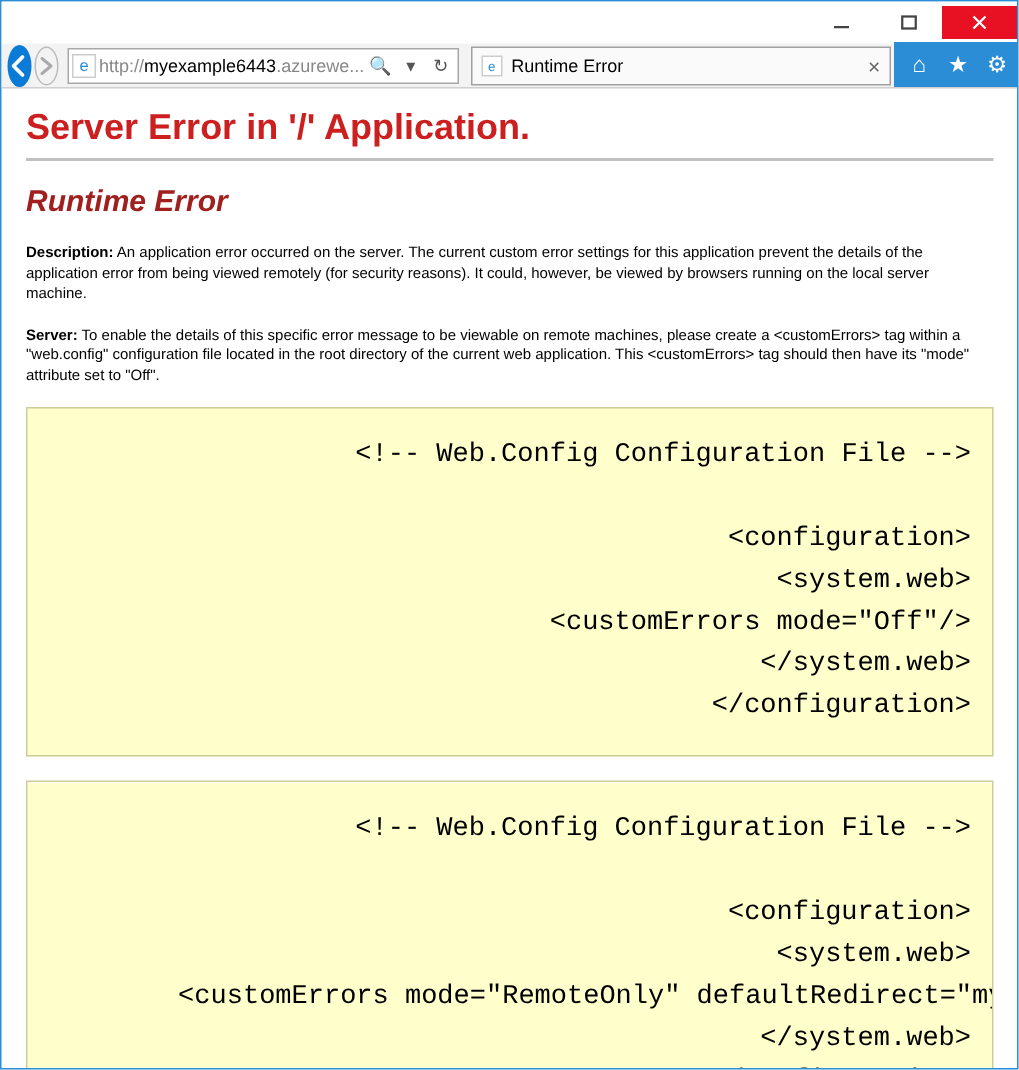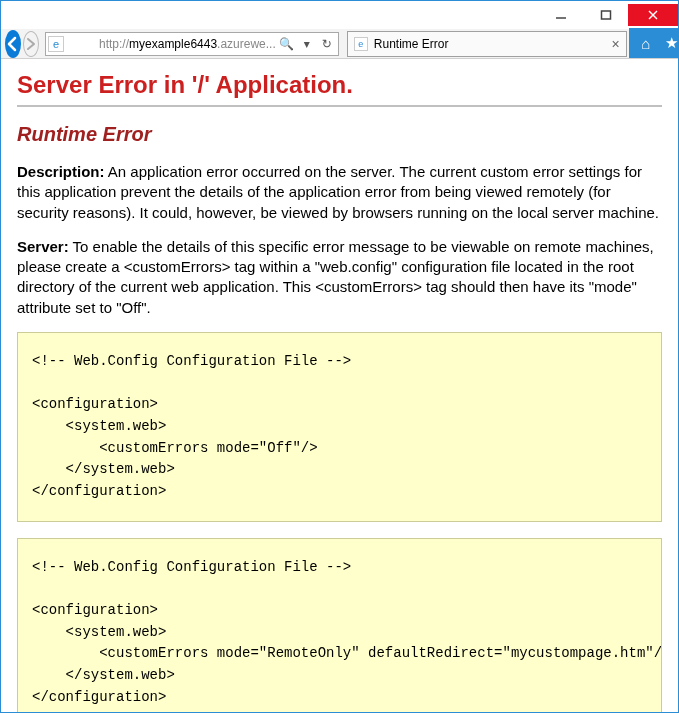--- a/index.html
+++ b/index.html
@@ -59,21 +59,21 @@
     background: #fff;
     display: flex;
     align-items: center;
     padding: 0 2px;
     gap: 2px;
     margin-left: 4px;
     font-size: 12px;
     color: #333;
   }
   .addr-ieicon { width:16px; height:16px; display:flex;align-items:center;justify-content:center; font-size:11px; color:#2b8dd6; border:1px solid #ccc; }
-  .addr-text { flex:1; white-space:nowrap; overflow:hidden; text-overflow:ellipsis; color:#888;margin-left:33px; }
+  .addr-text { flex:1; white-space:nowrap; overflow:hidden; text-overflow:ellipsis; color:#888; }
   .addr-text b { color:#000; font-weight:normal; }
   .addr-glyph { width:18px; color:#555; text-align:center; font-size:12px; }
   .tab {
     flex: 0 0 280px;
     height: 26px;
     border: 1px solid #a0a0a0;
     background: #fafafa;
     display:flex; align-items:center;
     padding: 0 6px;
     margin-left: 6px;
@@ -110,37 +110,38 @@
   h2.subtitle {
     font-family: Verdana, Arial, sans-serif;
     font-style: italic;
     color: #a02020;
     font-size: 20px;
     font-weight: bold;
     margin-bottom: 16px;
   }
   .para {
     font-family: Arial, sans-serif;
-    font-size: 15px;
+    font-size: 10px;
     line-height: 1.35;
     margin-bottom: 14px;
     color:#000;
   }
   .para b { font-weight: bold; }
   .codeblock {
     background: #ffffcc;
     border: 1px solid #cccc99;
     padding: 18px 14px;
     font-family: Consolas, 'Courier New', monospace;
-    font-size: 14px;
+    font-size: 18px;
     line-height: 1.55;
     white-space: pre;
     margin-bottom: 16px;
     overflow-x:auto;
     color:#000;
+    text-align:right;
   }
 </style>
 </head>
 <body>
 
 <div class="titlebar">
   <div class="win-btn win-min">
     <svg width="12" height="12">
         <line x1="1" y1="9" x2="11" y2="9" stroke="#444" stroke-width="1.5"></line>
       </svg>

